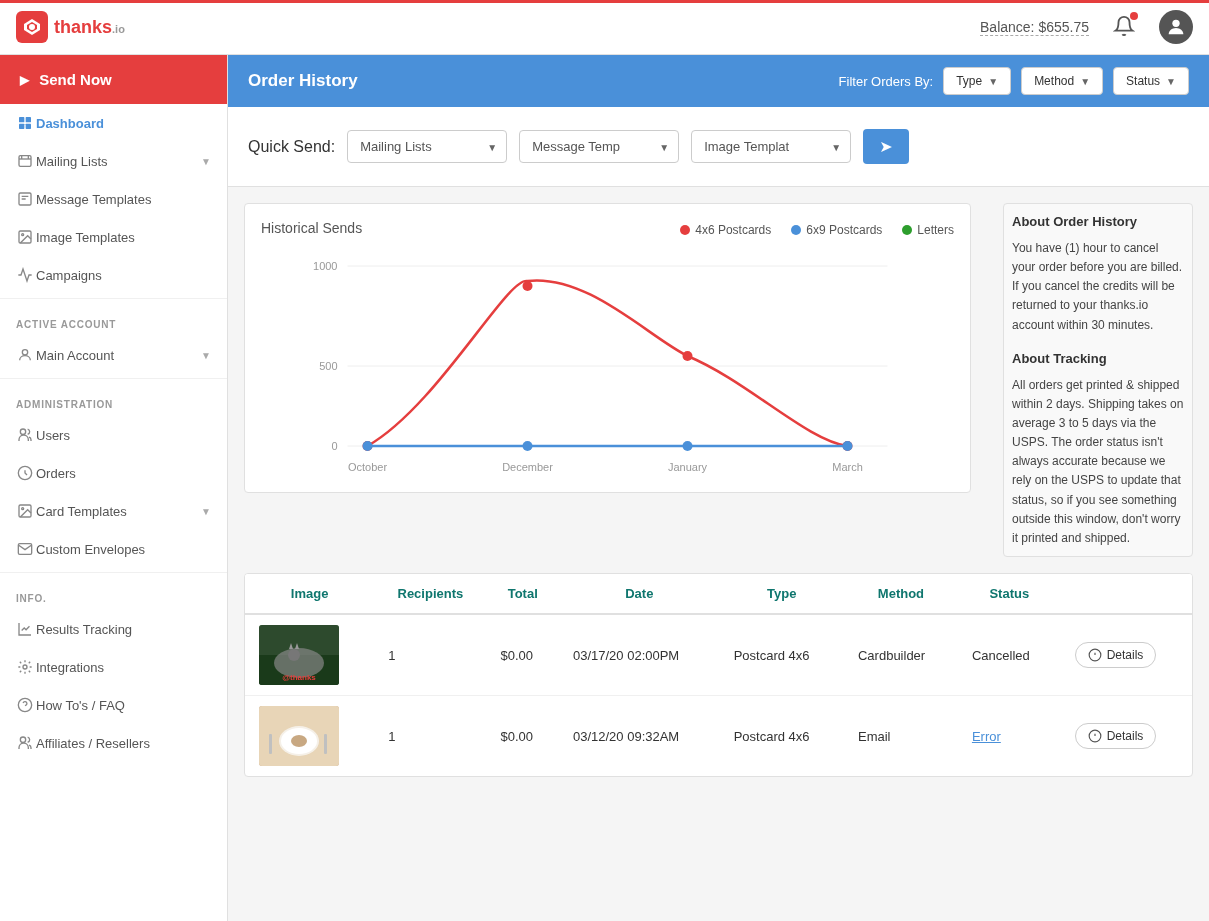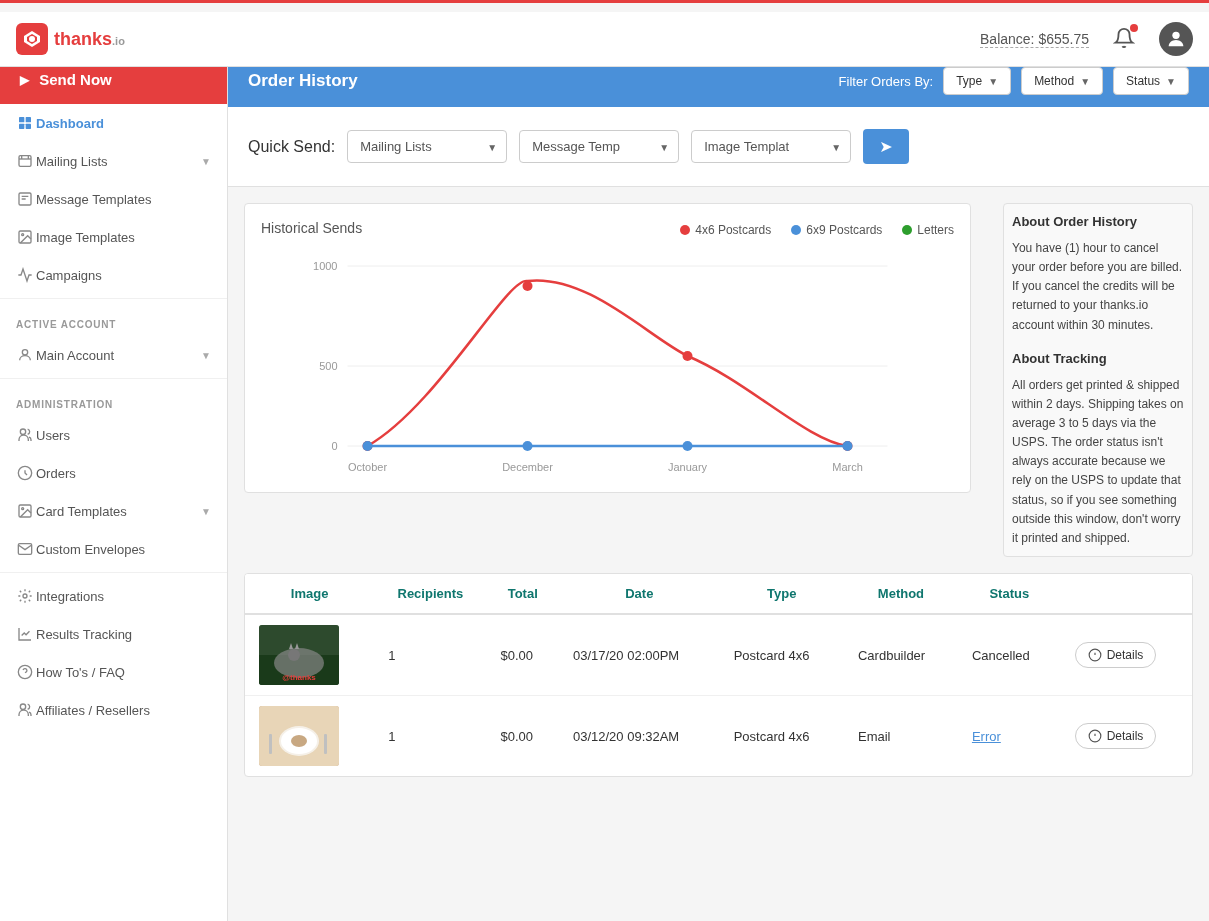--- a/index.html
+++ b/index.html
@@ -1,20 +1,20 @@
 <!DOCTYPE html>
 <html><head>
   <meta charset="utf-8">
   <style>
     * { box-sizing: border-box; margin: 0; padding: 0; }
     body { font-family: -apple-system, BlinkMacSystemFont, 'Segoe UI', sans-serif; font-size: 13px; background: #f5f5f5; color: #333; }
 
     
     .topbar {
-      position: fixed; top: 12px; left: 0; right: 0; height: 55px;
+      position: fixed; top: 0; left: 0; right: 0; height: 55px;
       background: #fff; border-bottom: 1px solid #e0e0e0;
       display: flex; align-items: center; justify-content: space-between;
       padding: 0 16px; z-index: 100;
     }
     .topbar-logo { display: flex; align-items: center; }
     .logo-icon { width: 32px; height: 32px; background: #e53e3e; border-radius: 6px; display: flex; align-items: center; justify-content: center; margin-right: 6px; }
     .logo-icon svg { width: 20px; height: 20px; }
     .logo-text { font-size: 18px; font-weight: bold; color: #333; }
     .logo-text span { color: #e53e3e; }
     .topbar-right { display: flex; align-items: center; gap: 24px; margin-left: 24px; }
@@ -300,39 +300,40 @@
         <svg viewBox="0 0 24 24" fill="none" stroke="#888" stroke-width="2">
             <path d="M4 4h16c1.1 0 2 .9 2 2v12c0 1.1-.9 2-2 2H4c-1.1 0-2-.9-2-2V6c0-1.1.9-2 2-2z"></path>
             <polyline points="22,6 12,13 2,6"></polyline>
           </svg>
       </span>
       <span>Custom Envelopes</span>
     </div>
 
     <hr class="sidebar-divider">
 
+    <div class="sidebar-section-label">INFO.</div>
+
+    <div class="sidebar-item">
+      <span class="item-icon">
+        <svg viewBox="0 0 24 24" fill="none" stroke="#888" stroke-width="2">
+            <path d="M3 3v18h18"></path>
+            <path d="M18.7 8l-5.1 5.2-2.8-2.7L7 14.3"></path>
+          </svg>
+      </span>
+      <span>Results Tracking</span>
+    </div>
 
     <div class="sidebar-item">
       <span class="item-icon">
         <svg viewBox="0 0 24 24" fill="none" stroke="#888" stroke-width="2">
             <circle cx="12" cy="12" r="3"></circle>
             <path d="M12 2v3M12 19v3M4.22 4.22l2.12 2.12M17.66 17.66l2.12 2.12M2 12h3M19 12h3M4.22 19.78l2.12-2.12M17.66 6.34l2.12-2.12"></path>
           </svg>
       </span>
       <span>Integrations</span>
-    </div>
-
-    <div class="sidebar-item">
-      <span class="item-icon">
-        <svg viewBox="0 0 24 24" fill="none" stroke="#888" stroke-width="2">
-            <path d="M3 3v18h18"></path>
-            <path d="M18.7 8l-5.1 5.2-2.8-2.7L7 14.3"></path>
-          </svg>
-      </span>
-      <span>Results Tracking</span>
     </div>
 
     <div class="sidebar-item">
       <span class="item-icon">
         <svg viewBox="0 0 24 24" fill="none" stroke="#888" stroke-width="2">
             <circle cx="12" cy="12" r="10"></circle>
             <path d="M9.09 9a3 3 0 0 1 5.83 1c0 2-3 3-3 3"></path>
             <line x1="12" y1="17" x2="12.01" y2="17"></line>
           </svg>
       </span>

